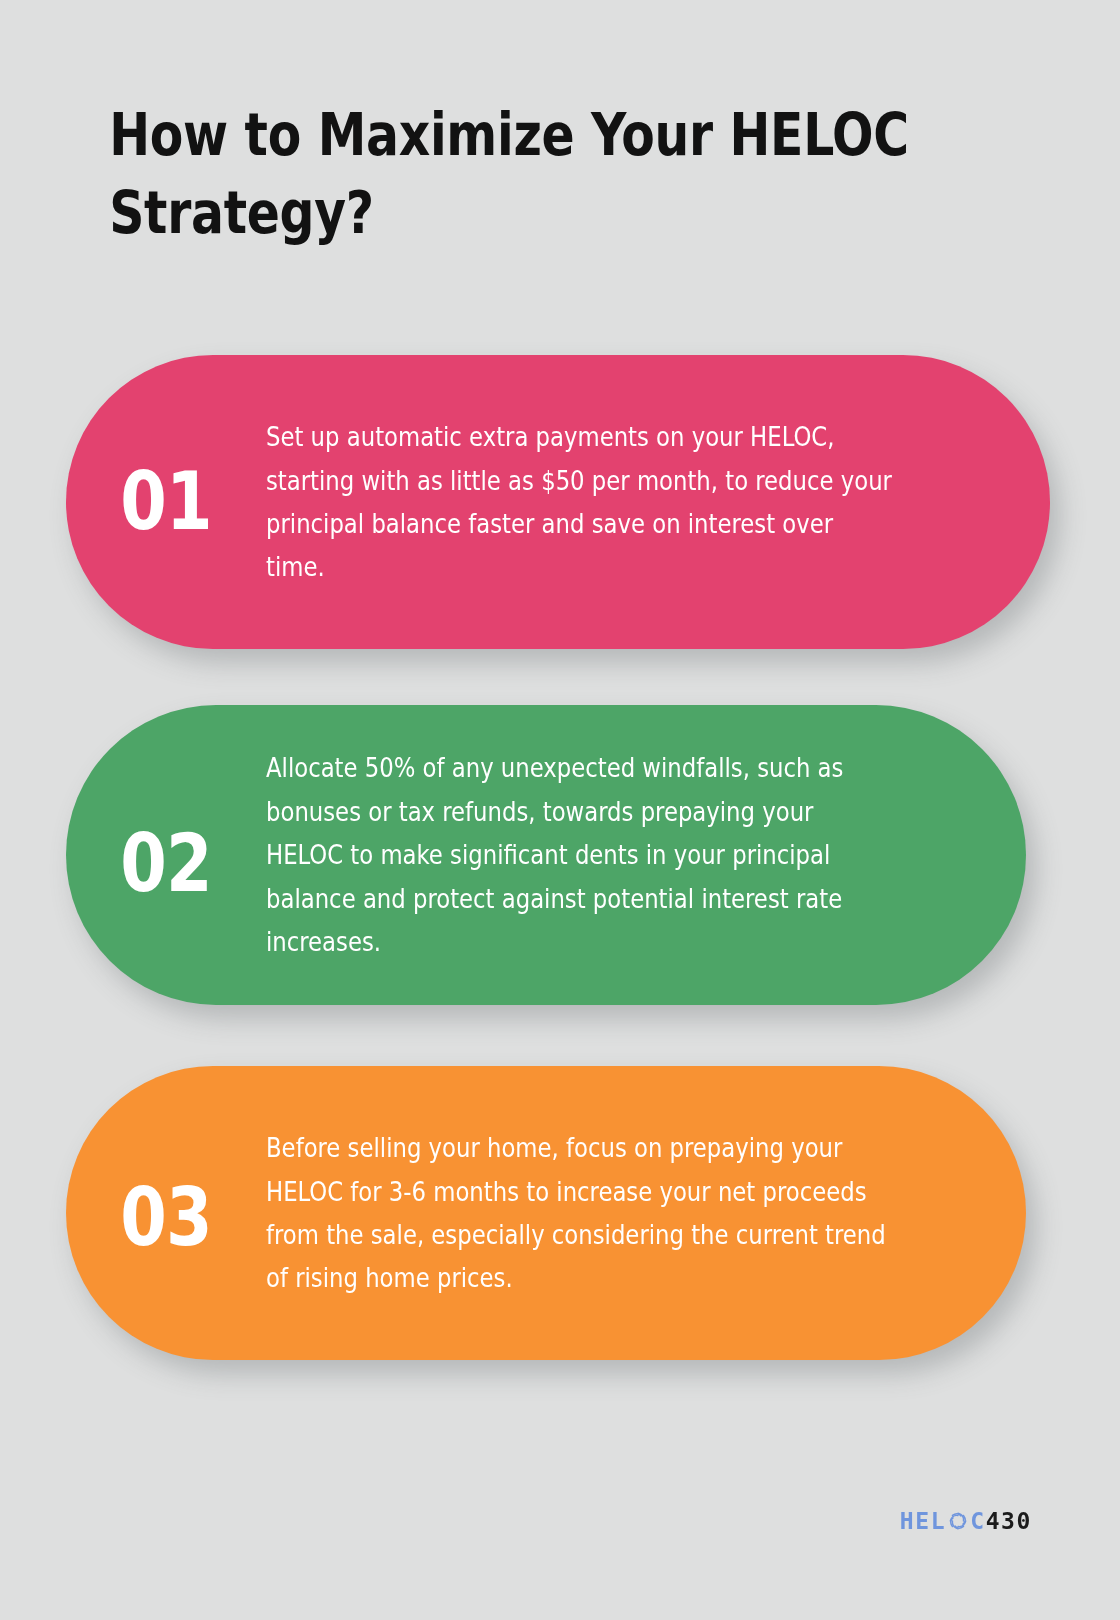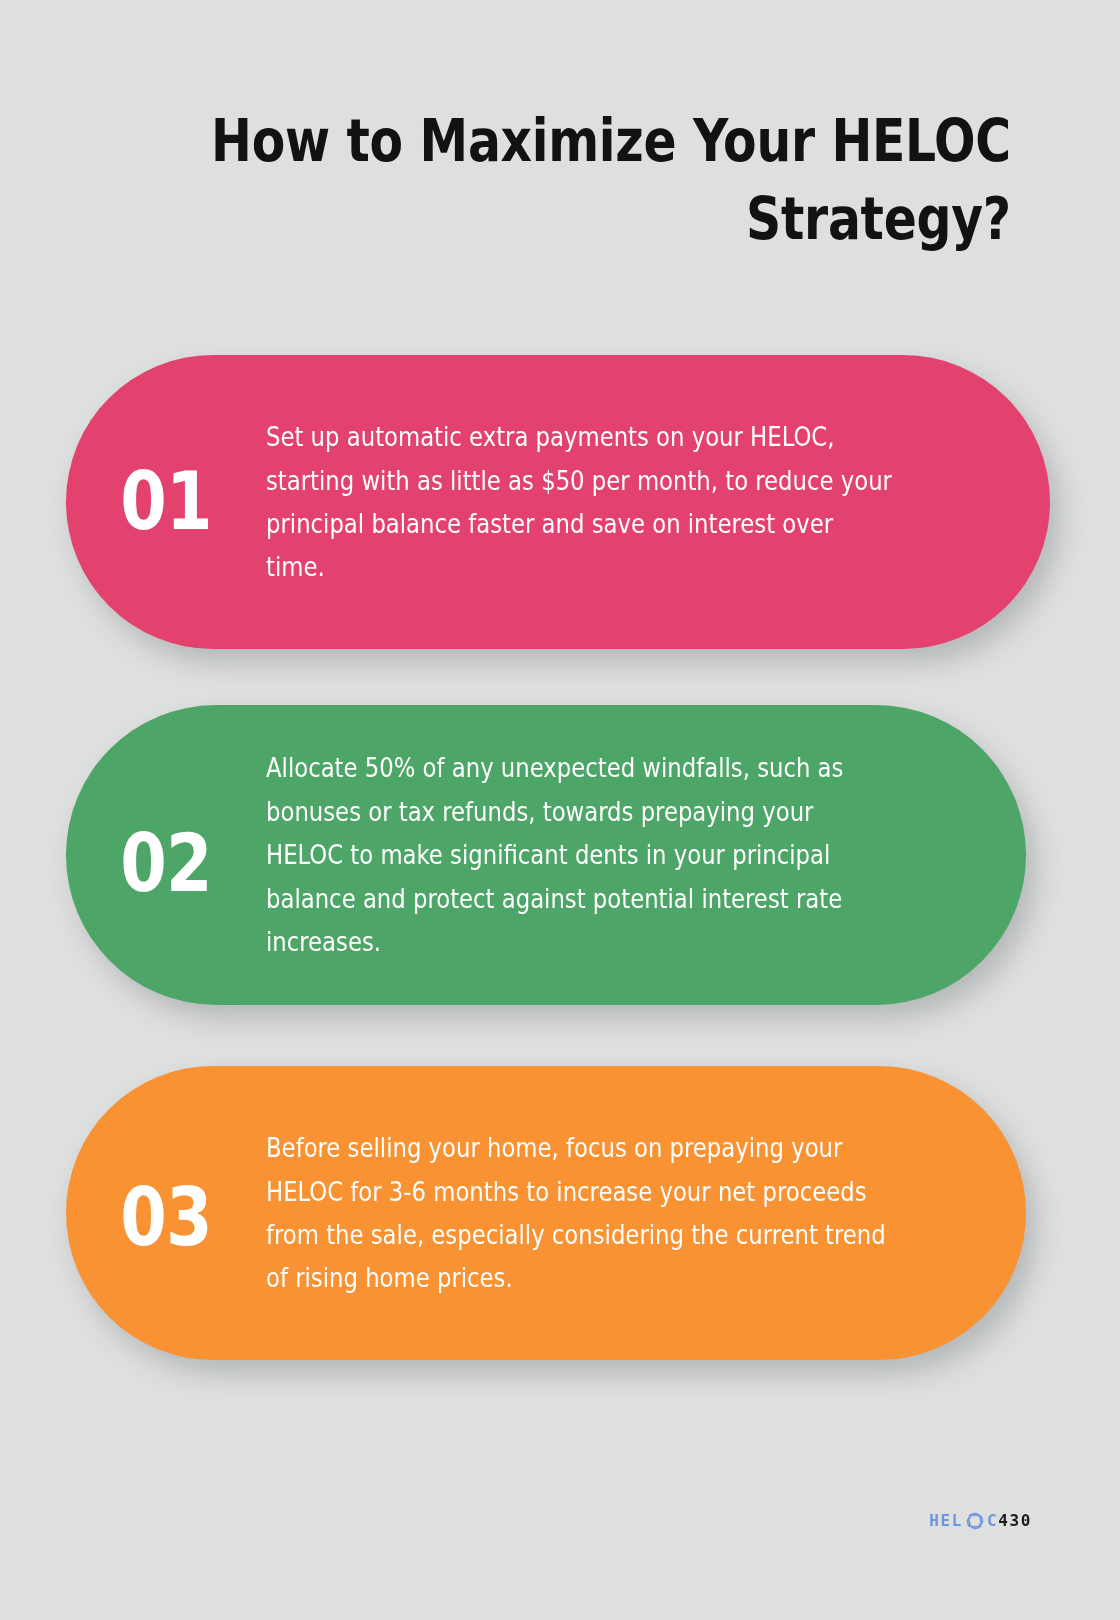--- a/index.html
+++ b/index.html
@@ -23,22 +23,21 @@
     position: relative;
     background: #dedfdf;
   }
 
   
   .title-block {
     position: absolute;
     left: 70px;
     top: 96px;
     width: 980px;
-    text-align: right;
-    margin-top: 6px;
+    text-align: left;
   }
 
   .title {
     font-family: "DejaVu Sans Condensed", "Liberation Sans Narrow", "Liberation Sans", sans-serif;
     font-size: 59px;
     line-height: 1.33;
     font-weight: 700;
     color: #121212;
     letter-spacing: -0.3px;
     transform: scaleX(0.92);
@@ -123,21 +122,21 @@
     position: absolute;
     right: 88px;
     bottom: 86px;
     display: flex;
     align-items: center;
     height: 26px;
   }
 
   .logo-text {
     font-family: "DejaVu Sans Mono", "Liberation Mono", monospace;
-    font-size: 16px;
+    font-size: 23px;
     font-weight: 700;
     letter-spacing: 1.6px;
     line-height: 1;
     display: flex;
     align-items: center;
   }
 
   .logo-heloc-a { color: #6f95dd; }
   .logo-heloc-b { color: #6f95dd; }
   .logo-360 { color: #1b1b1b; }

